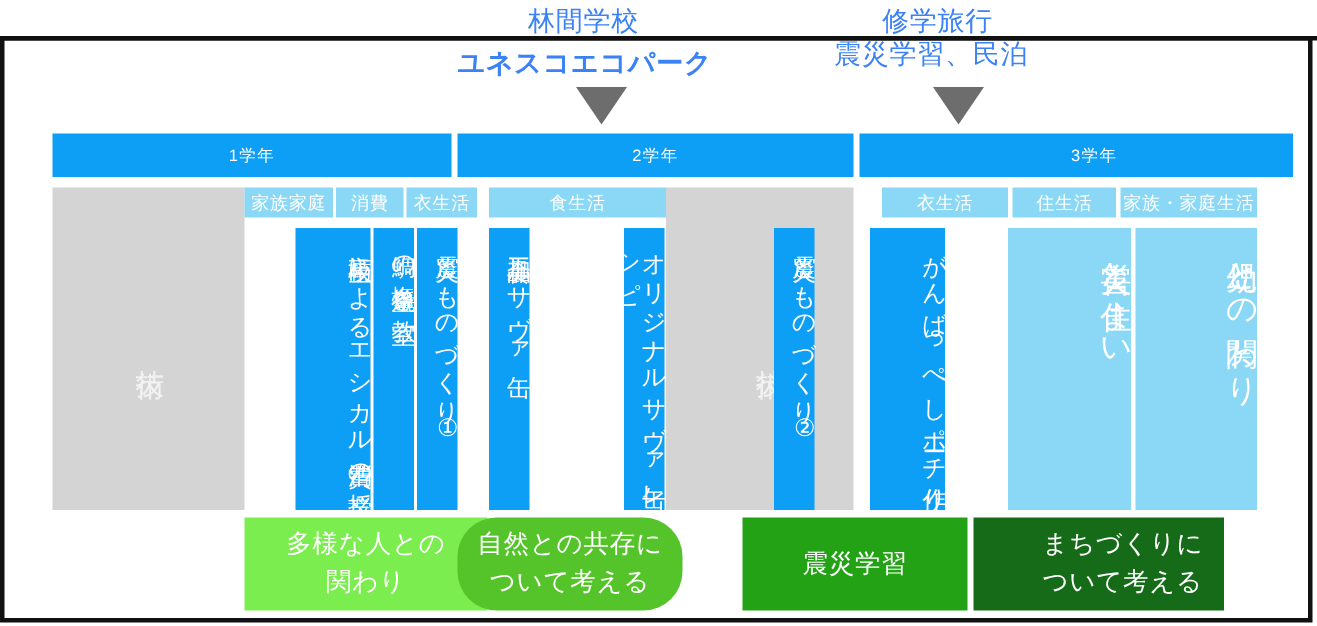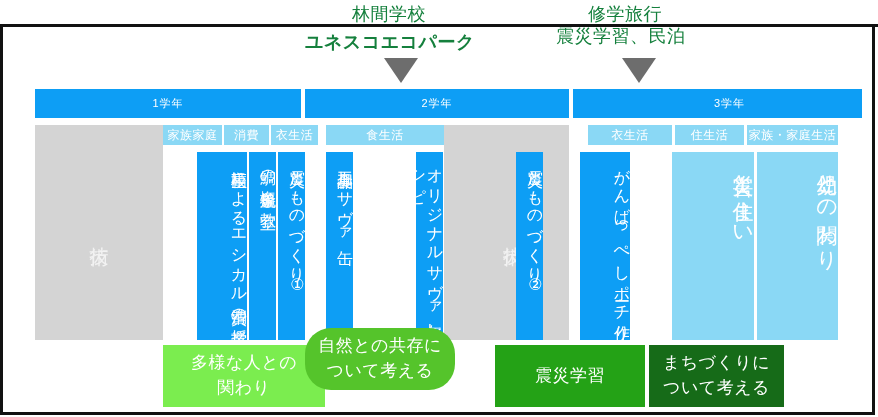--- a/index.html
+++ b/index.html
@@ -11,21 +11,21 @@
     position:relative;
   }
 
   
   #canvas{position:absolute;left:0;top:0;width:878px;height:417px;}
 
   
   .ann-label{
     position:absolute;
     font-size:18px;
-    color:#15803d;
+    color:#3b82f6;
     white-space:nowrap;
     letter-spacing:0.5px;
   }
 
   
   #rule-top{
     position:absolute;left:0;top:24px;width:878px;height:3px;background:#111;
   }
   
   #frame{
@@ -150,20 +150,20 @@
       <div class="vcol blue" style="left: 326px; top: 152px; width: 27px; height: 188px; font-size: 16px;">加工食品 サヴァ缶</div>
       <div class="vcol blue" style="left: 416px; top: 152px; width: 27px; height: 188px; font-size: 16px;">オリジナルサヴァ缶レシピ</div>
       <div class="vcol blue" style="left: 516px; top: 152px; width: 27px; height: 188px; font-size: 16px;">震災とものづくり②</div>
       <div class="vcol blue" style="left: 580px; top: 152px; width: 50px; height: 188px; font-size: 16px;">がんばっぺしポーチ作り</div>
       <div class="vcol lblue" style="left: 672px; top: 152px; width: 82px; height: 188px; font-size: 21px;">災害と住まい</div>
       <div class="vcol lblue" style="left: 757px; top: 152px; width: 81px; height: 188px; font-size: 21px;">幼児との関わり</div>
     </div>
   <div id="themes-layer">
       <div class="theme" style="left: 163px; top: 345px; width: 162px; height: 62px; background: rgb(123, 237, 79);">多様な人との
 関わり</div>
-      <div class="theme" style="left: 305px; top: 328px; width: 150px; height: 62px; background: rgb(85, 196, 43); border-radius: 26px;">自然との共存に
+      <div class="theme" style="left: 305px; top: 345px; width: 150px; height: 62px; background: rgb(85, 196, 43); border-radius: 26px;">自然との共存に
 ついて考える</div>
       <div class="theme" style="left: 495px; top: 345px; width: 150px; height: 62px; background: rgb(36, 162, 22);">震災学習</div>
-      <div class="theme" style="left: 649px; top: 345px; width: 135px; height: 62px; background: rgb(22, 107, 24);">まちづくりに
+      <div class="theme" style="left: 649px; top: 345px; width: 135px; height: 62px; background: rgb(22, 107, 24); padding-left: 32px;">まちづくりに
 ついて考える</div>
     </div>
 
 </div>
 
 </body></html>

